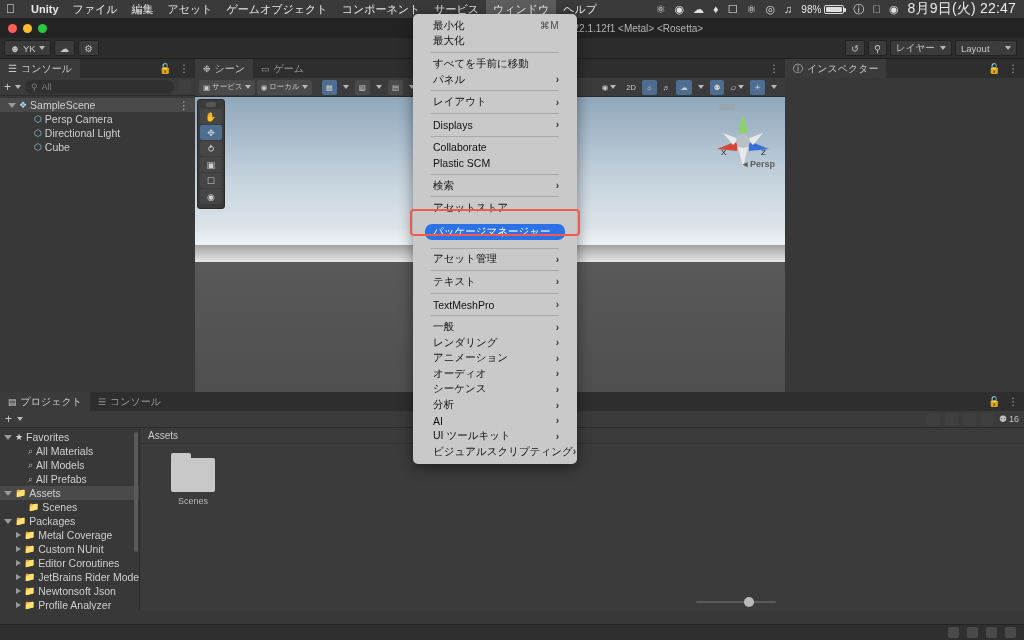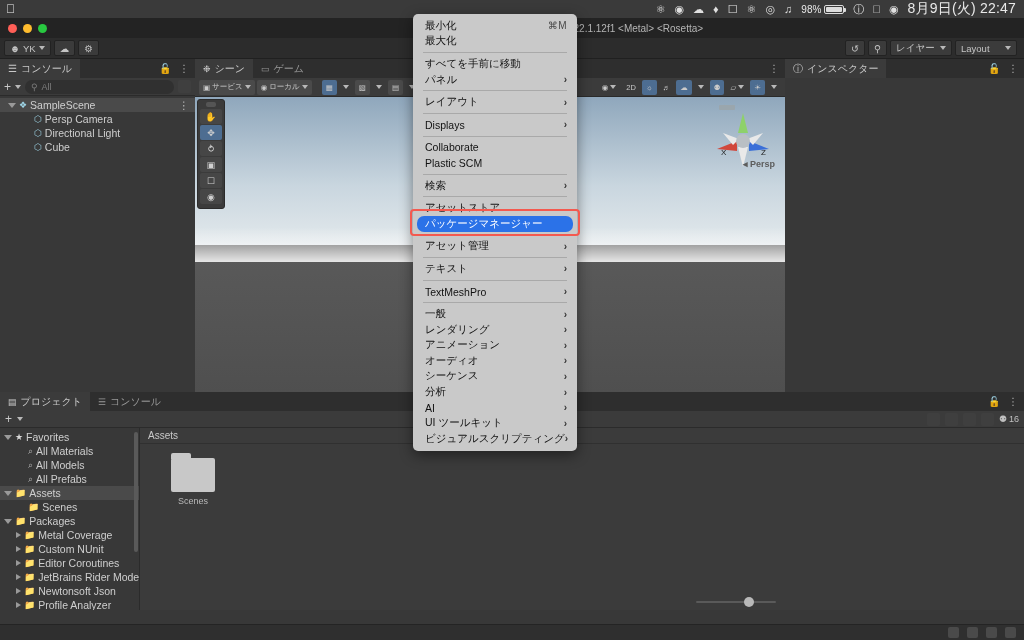--- a/index.html
+++ b/index.html
@@ -126,42 +126,53 @@
   .zoomslider { position: absolute; right: 248px; bottom: 2px; width: 80px; height: 12px; display: flex; align-items: center; }
   .zoomslider .track { width: 100%; height: 2px; background: #5a5a5a; border-radius: 1px; }
   .zoomslider .knob { position: absolute; left: 48px; width: 10px; height: 10px; background: #b9b9b9; border-radius: 50%; }
   .status-strip { position: absolute; left: 0; bottom: 0; width: 1024px; height: 16px; background: #2f2f2f; border-top: 1px solid #242424; display:flex; align-items:center;}
   .status-icons { margin-left: auto; display: flex; gap: 8px; padding-right: 8px; }
   .sicon { width: 11px; height: 11px; background: #4a4a4a; border-radius: 2px; }
 
   
   #winmenu {
     position: absolute; left: 413px; top: 14px; width: 164px;
-    background: #c9c9c9; border-radius: 5px; padding: 4px 0;
+    background: #c9c9c9; border-radius: 5px; padding: 4px 8px;
     box-shadow: 0 4px 14px rgba(0,0,0,.45); z-index: 50;
     font-size: 10.5px; color: #111;
   }
   .mrow { height: 15.6px; display: flex; align-items: center; padding: 0 10px 0 12px; white-space: nowrap; }
   .mrow .lbl { flex: 1; }
   .mrow .sc { font-size: 10px; color: #4a4a4a; letter-spacing: .5px; }
   .mrow .arrow { font-size: 10px; color: #333; font-weight: bold; }
-  .mrow.highlight { background: #2b72e8; color: #fff; border-radius: 7px; margin: 0 4px; padding-left: 8px; }
+  .mrow.highlight { background: #2b72e8; color: #fff; border-radius: 7px; margin: 8px 4px; padding-left: 8px; }
   .msep { height: 1px; background: #a9a9a9; margin: 3px 10px; }
   .redbox {
     position: absolute; left: 410px; top: 209px; width: 170px; height: 27px;
     border: 2px solid #f4594f; border-radius: 4px; z-index: 60; pointer-events: none;
   }
 </style>
 </head>
 <body>
 
 <div id="root">
 
   <div class="macbar">
     <span class="apple"></span>
+    <span id="macitems" style="display:flex;align-items:center">
+        <span class="mitem bold">Unity</span>
+        <span class="mitem">ファイル</span>
+        <span class="mitem">編集</span>
+        <span class="mitem">アセット</span>
+        <span class="mitem">ゲームオブジェクト</span>
+        <span class="mitem">コンポーネント</span>
+        <span class="mitem">サービス</span>
+        <span class="mitem active">ウィンドウ</span>
+        <span class="mitem">ヘルプ</span>
+      </span>
     <div class="right">
       <span class="si">⚛</span>
       <span class="si">◉</span>
       <span class="si">☁</span>
       <span class="si">♦</span>
       <span class="si">☐</span>
       <span class="si">⚛</span>
       <span class="si">◎</span>
       <span class="si">♫</span>
       <span class="batt">

